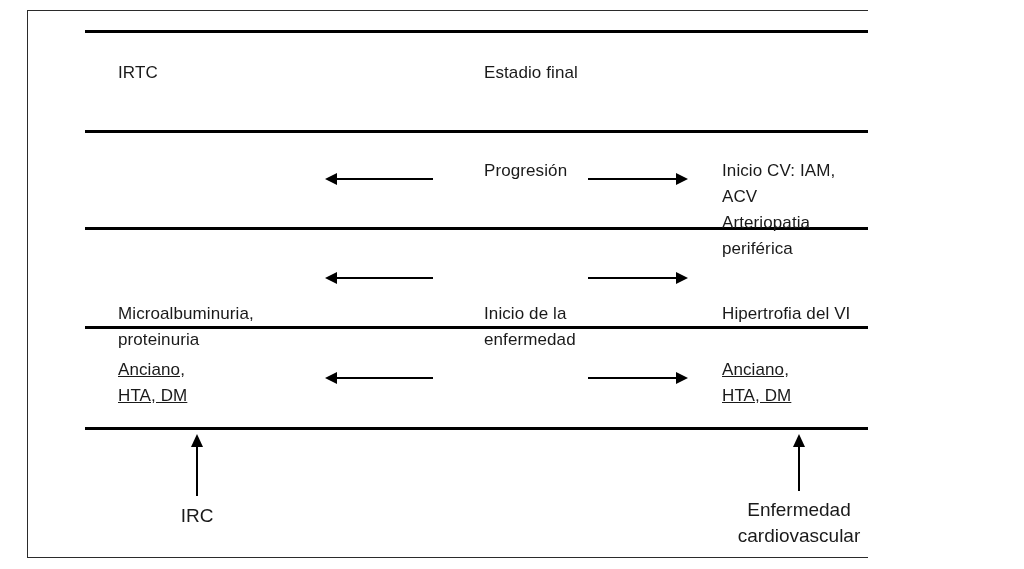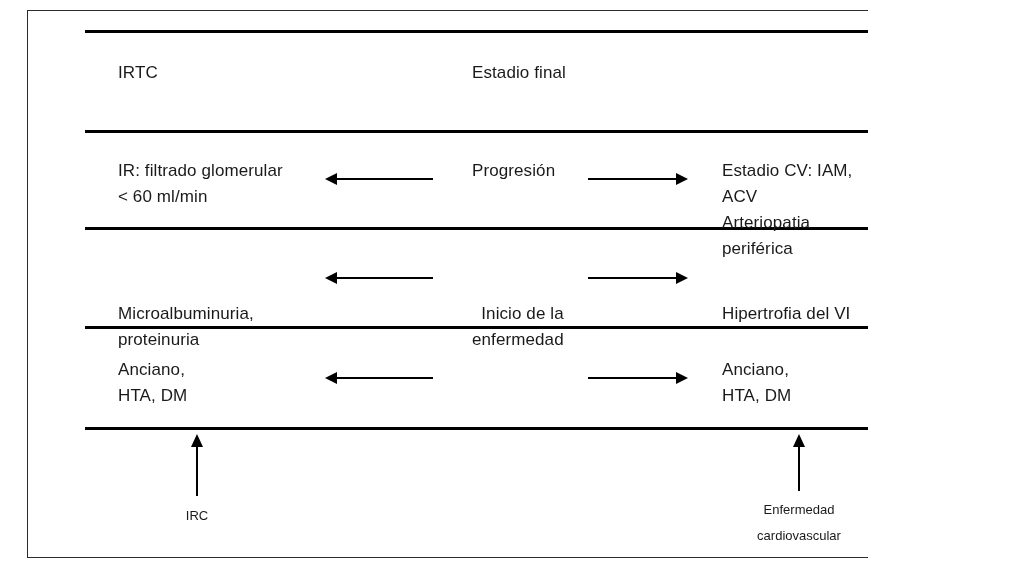--- a/index.html
+++ b/index.html
@@ -45,27 +45,27 @@
   
   .cell {
     position: absolute;
     font-size: 17px;
     line-height: 26px;
     color: #1a1a1a;
     white-space: pre-line;
     letter-spacing: 0.1px;
   }
   .col-left   { left: 118px; }
-  .col-mid    { left: 472px; text-align: right; }
+  .col-mid    { left: 484px; }
   .col-right  { left: 722px; }
 
   .row-head { top: 60px; }
   .row-1    { top: 158px; }
   .row-2    { top: 257px; margin-top: 44px; }
-  .row-3    { top: 357px; }
+  .row-3    { top: 357px; text-decoration: underline; }
 
   
   .h-arrow {
     position: absolute;
     height: 18px;
   }
   .h-arrow .shaft {
     position: absolute;
     top: 8px;
     height: 2px;
@@ -112,21 +112,21 @@
     border-left: 6px solid transparent;
     border-right: 6px solid transparent;
     border-bottom: 13px solid #000000;
   }
   .v-irc { left: 190px; top: 434px; height: 62px; }
   .v-ecv { left: 792px; top: 434px; height: 57px; }
 
   
   .caption {
     position: absolute;
-    font-size: 13px;
+    font-size: 19px;
     line-height: 26px;
     color: #1a1a1a;
     white-space: pre-line;
     text-align: center;
     transform: translateX(-50%);
   }
   .cap-irc { left: 197px; top: 503px; }
   .cap-ecv { left: 799px; top: 497px; }
 </style>
 </head>
@@ -138,24 +138,22 @@
 
   <div class="rule r0"></div>
   <div class="rule r1"></div>
   <div class="rule r2"></div>
   <div class="rule r3"></div>
   <div class="rule r4"></div>
 
   <div class="cell col-left row-head">IRTC</div>
   <div class="cell col-mid row-head">Estadio final</div>
 
-  <div class="cell col-left row-1">IR: filtrado glomerular
-&lt; 60 ml/min</div>
   <div class="cell col-mid row-1">Progresión</div>
-  <div class="cell col-right row-1">Estadio CV: IAM, ACV
+  <div class="cell col-right row-1">Inicio CV: IAM, ACV
 Arteriopatia periférica</div>
   <div class="h-arrow left arr-left arr-r1">
     <span class="head"></span>
     <span class="shaft"></span>
   </div>
   <div class="h-arrow right arr-right arr-r1">
     <span class="shaft"></span>
     <span class="head"></span>
   </div>
 

